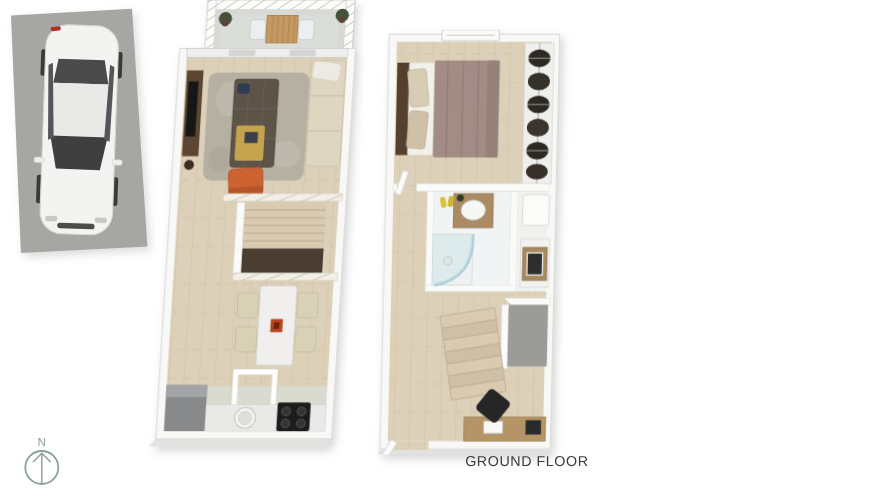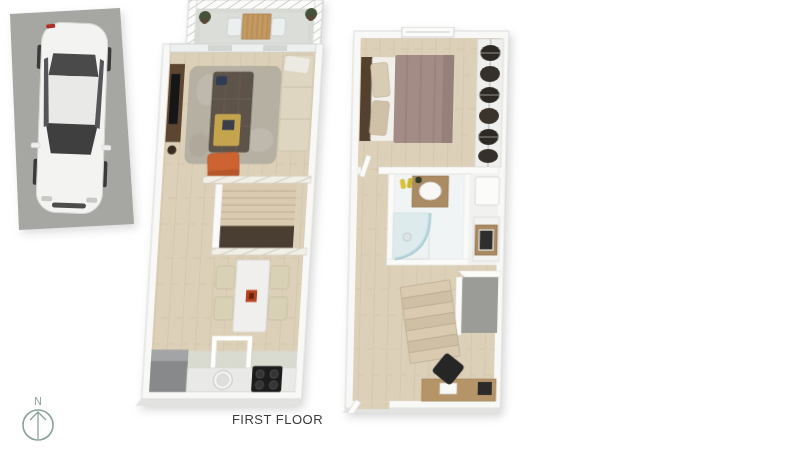--- a/index.html
+++ b/index.html
@@ -306,15 +306,15 @@
 
   <div id="compassWrap">
     <svg width="44" height="58" viewBox="0 0 44 58">
       <text x="22" y="13" text-anchor="middle" font-size="10.5" fill="#8aa198" font-family="Liberation Sans, sans-serif">N</text>
       <circle cx="22" cy="33" r="15" fill="none" stroke="#8aa198" stroke-width="1.6"></circle>
       <line x1="22" y1="47" x2="22" y2="20" stroke="#8aa198" stroke-width="1.3"></line>
       <polyline points="14,28 22,20 30,28" fill="none" stroke="#8aa198" stroke-width="1.3"></polyline>
     </svg>
   </div>
 
-  <div id="firstFloorLabel" class="floor-label">FIRST FLOOR</div>
+  <div id="groundFloorLabel" class="floor-label">GROUND FLOOR</div>
 
 </div>
 
 </body></html>

